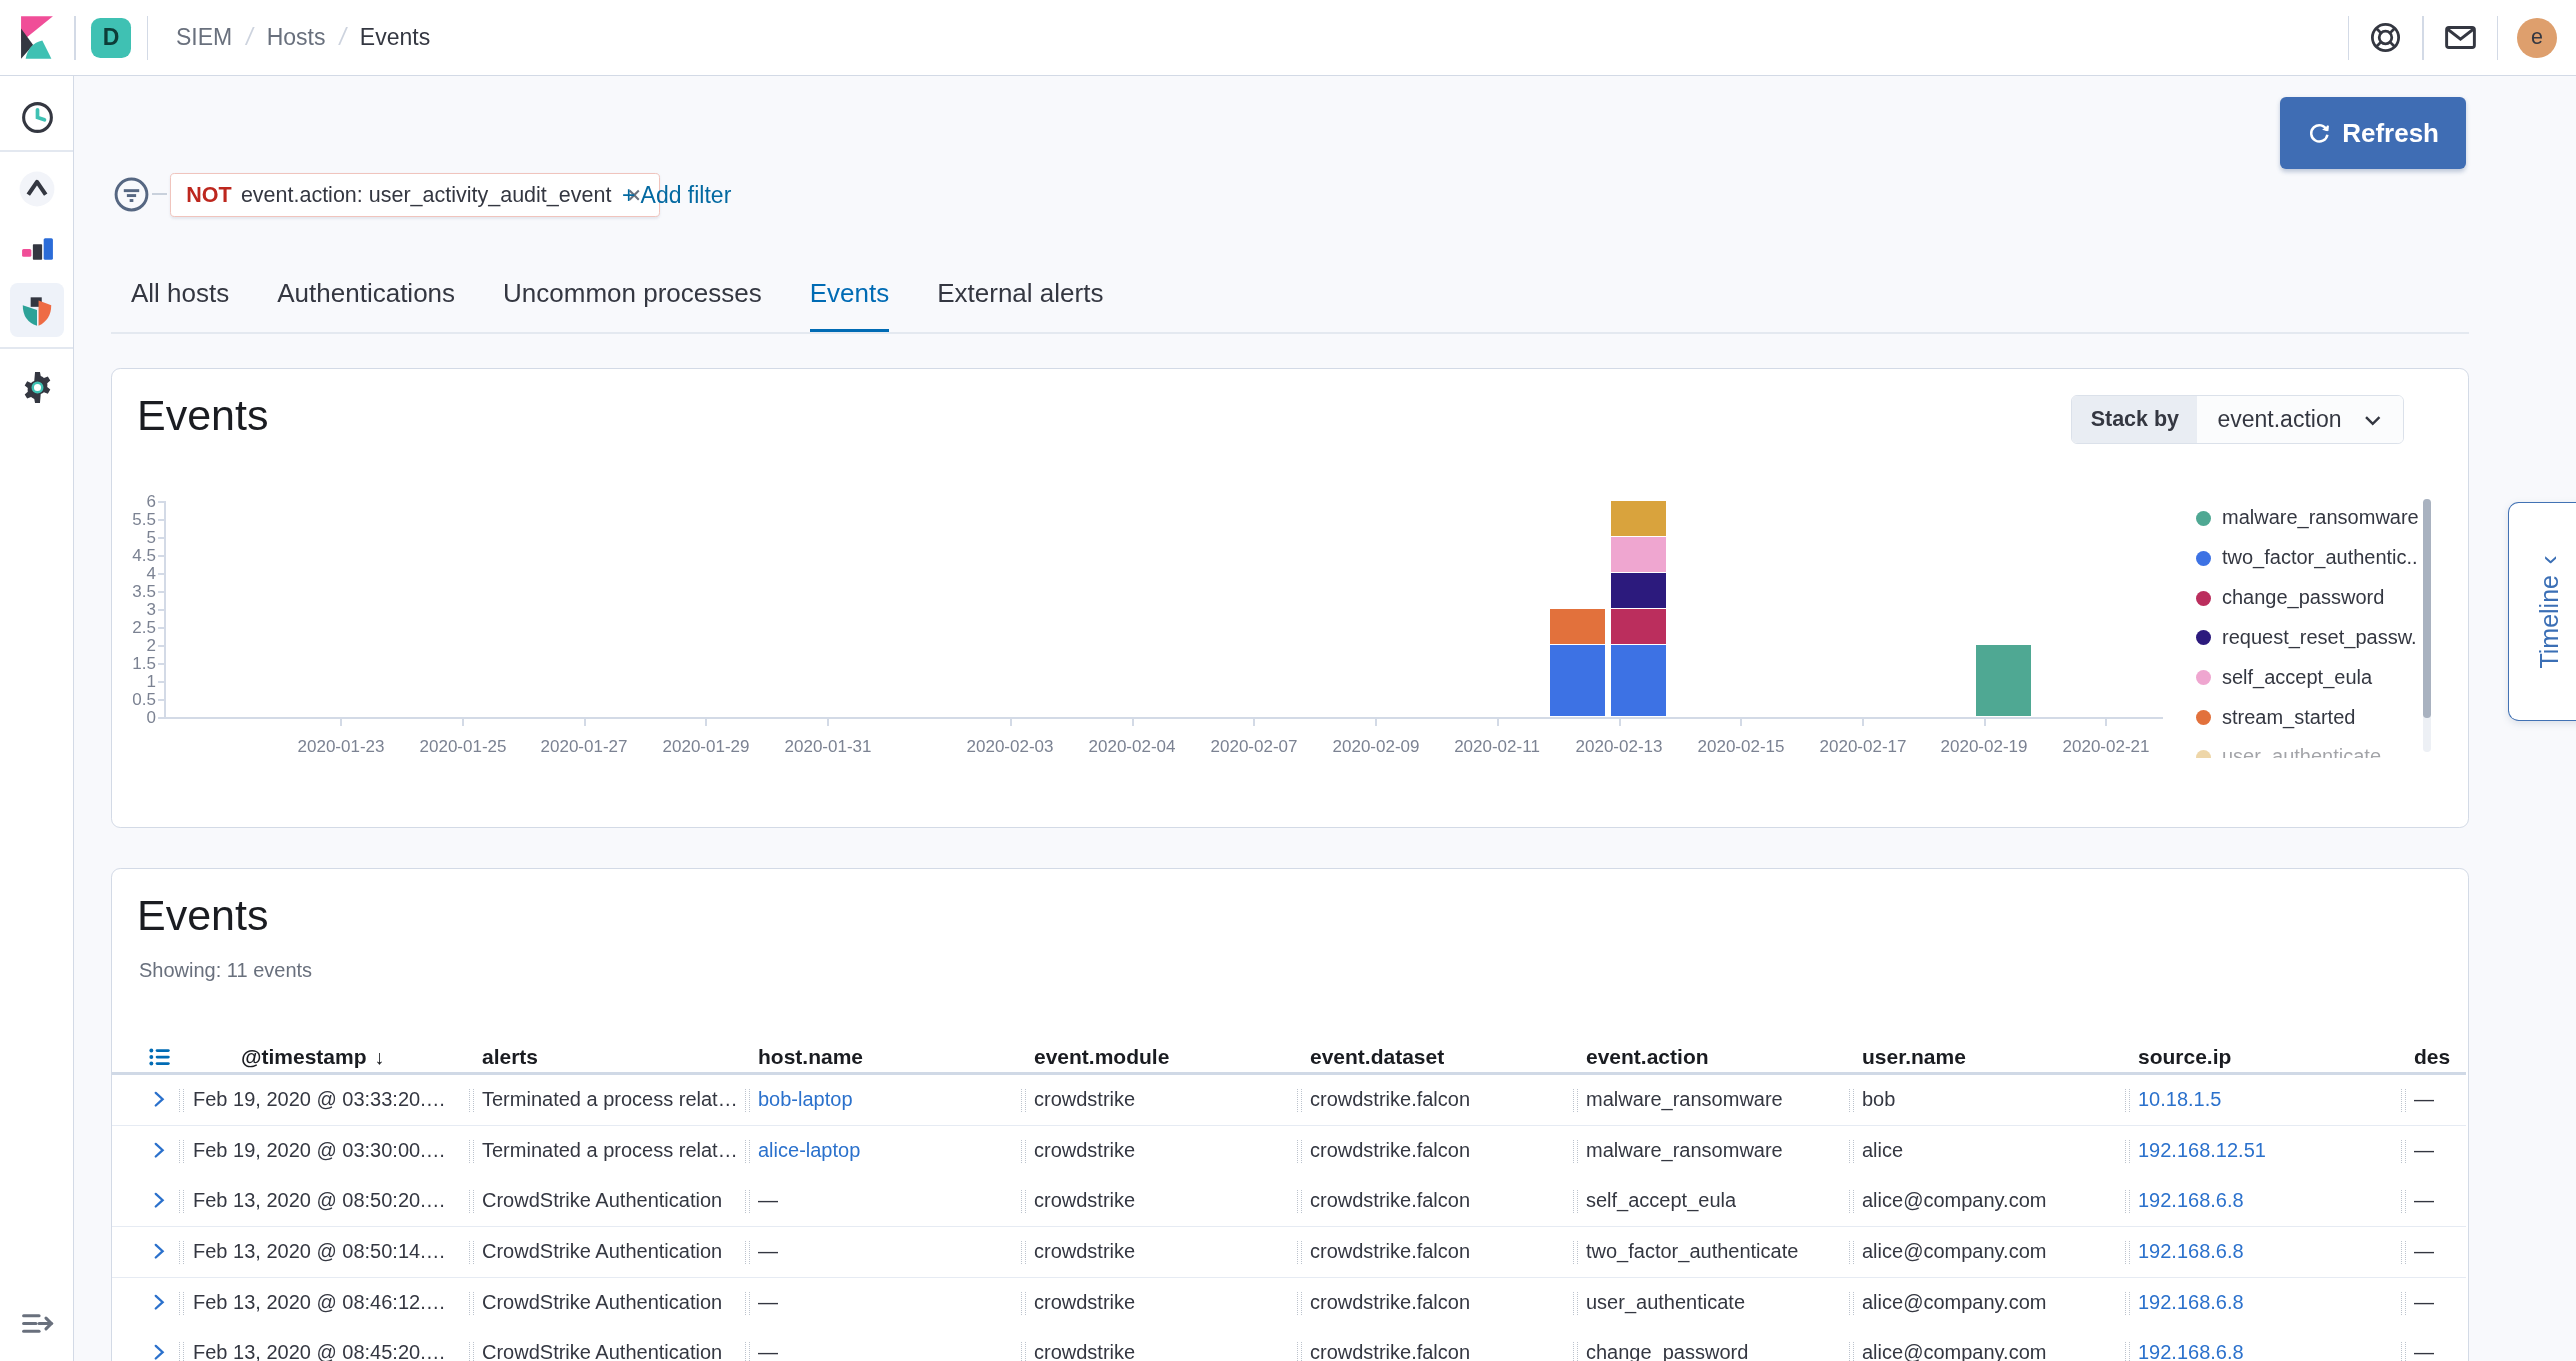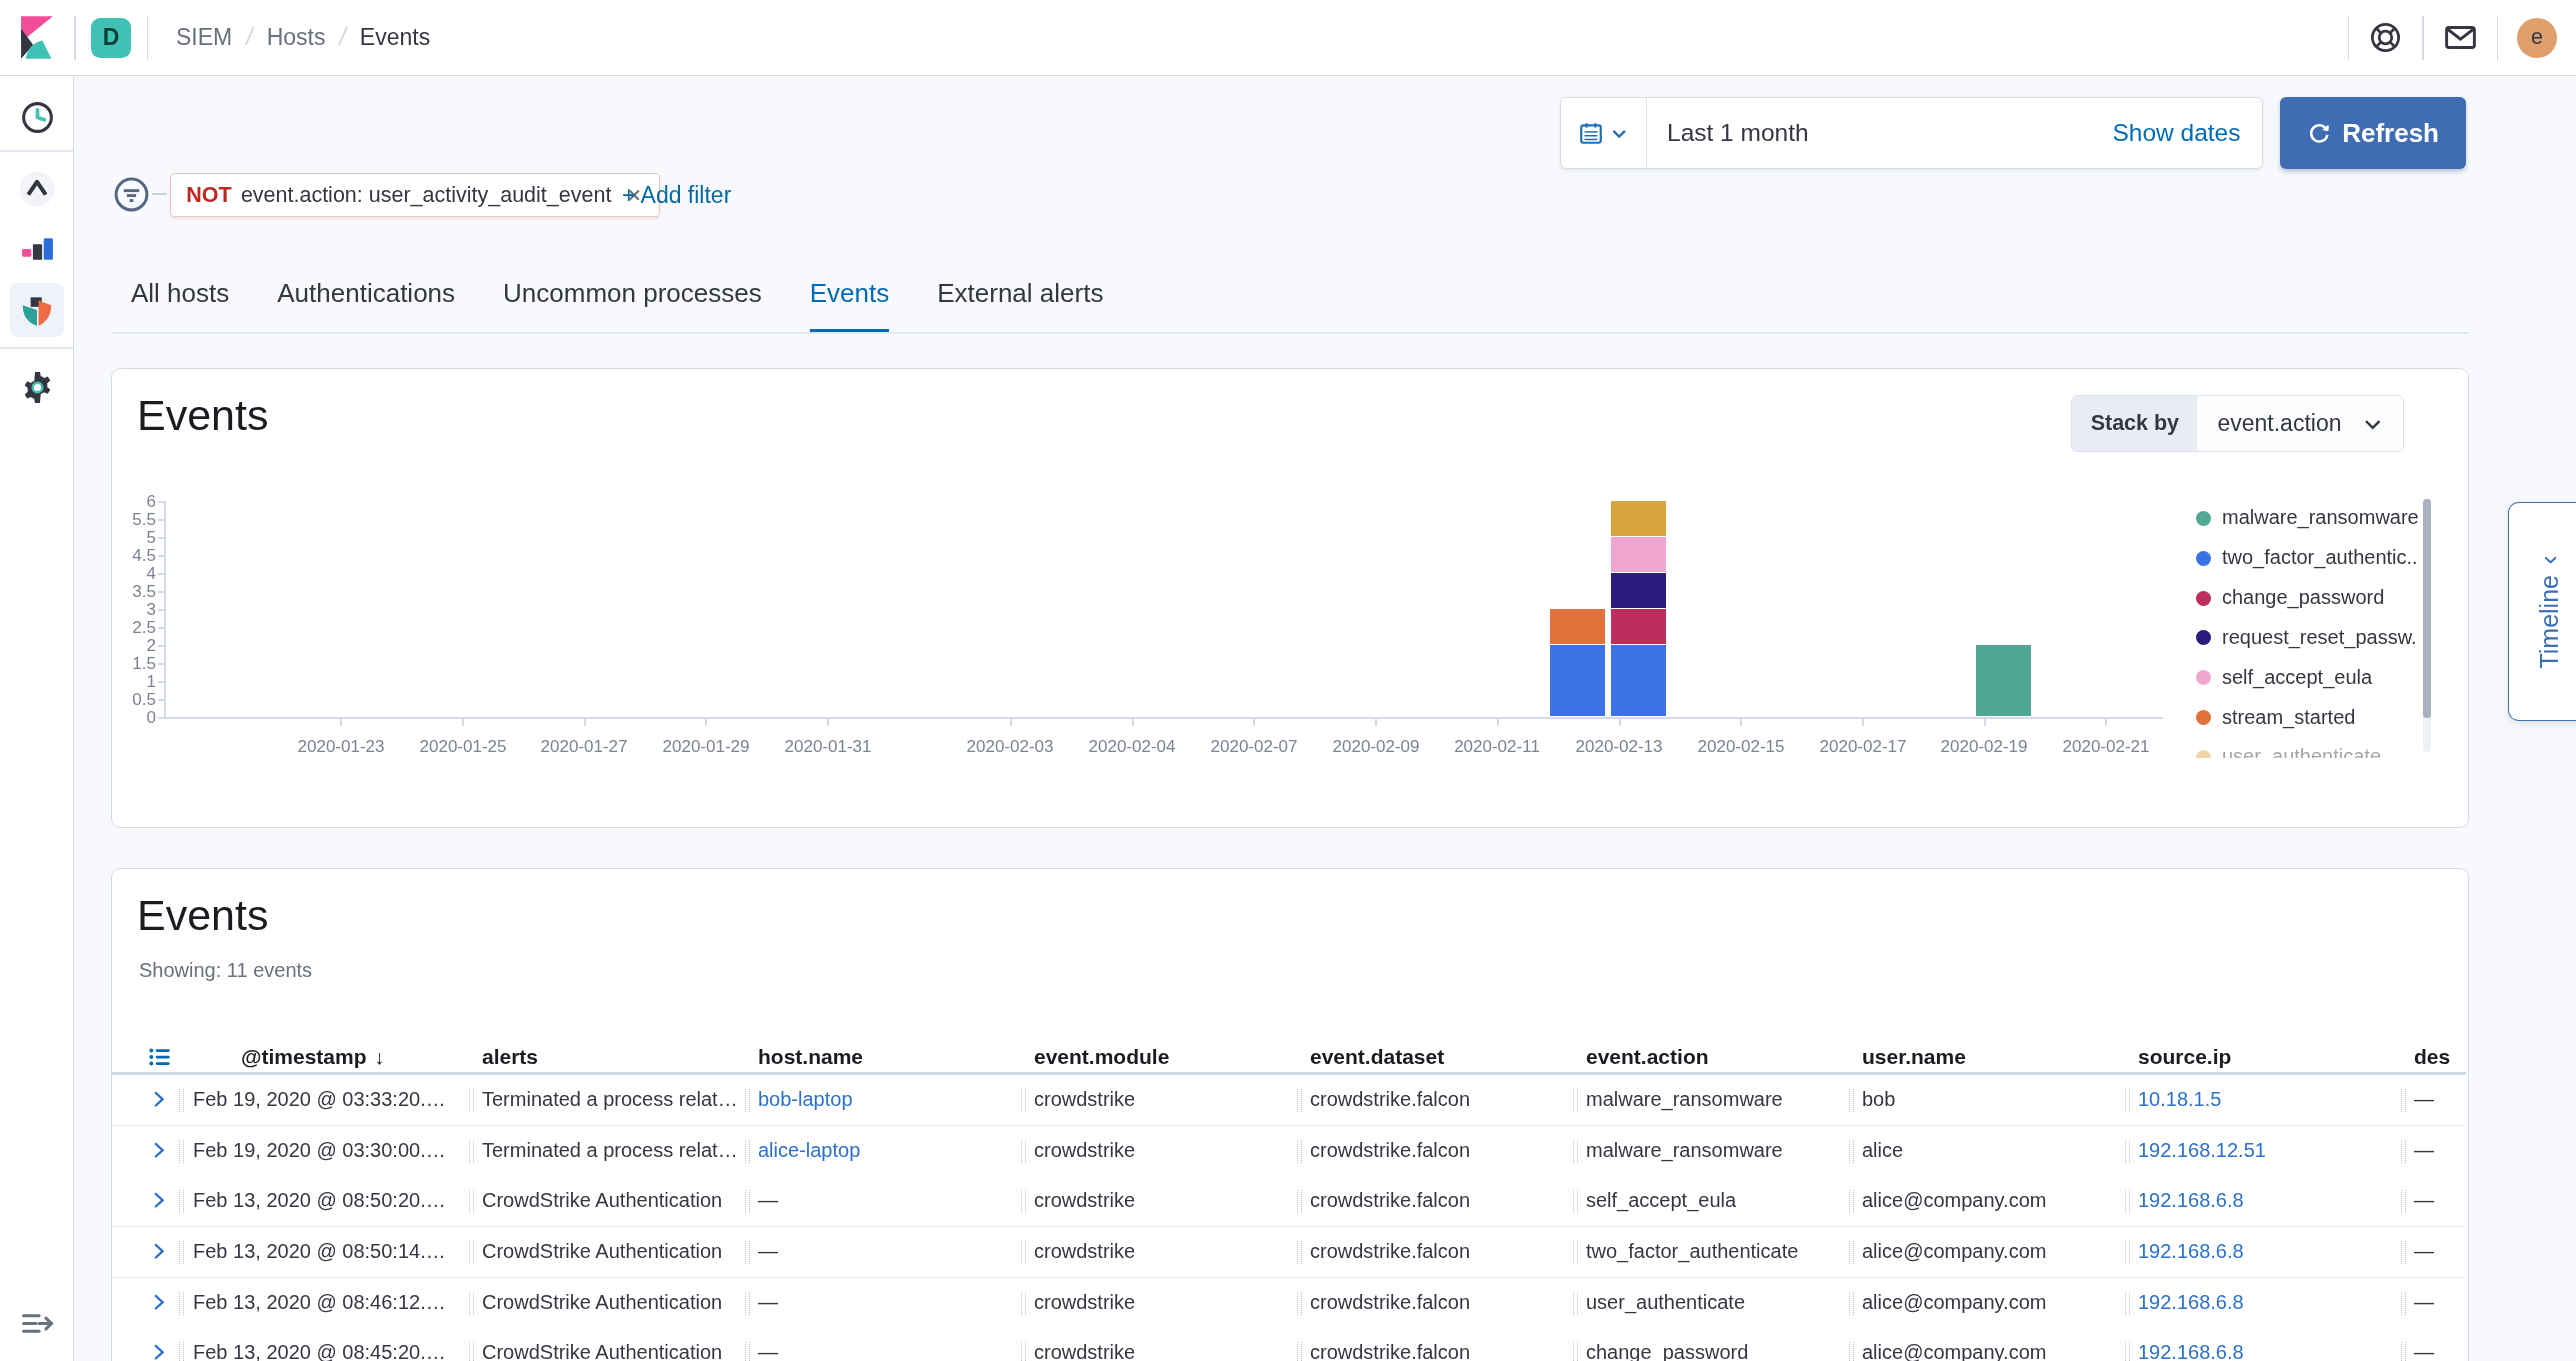--- a/index.html
+++ b/index.html
@@ -62,21 +62,21 @@
   .tabs { position:absolute; left:57px; top:202px; display:flex; }
   .tab { font-size:26px; color:#343741; margin-right:48px; padding-bottom:20px; cursor:pointer; border-bottom:4.6px solid transparent; }
   .tab.active { color:#006BB4; border-bottom-color:#006BB4; }
   .tabs-rule { position:absolute; left:37px; top:256px; width:2358px; height:1.5px; background:#e4e9f0; }
 
   .panel { position:absolute; background:#fff; border:1.5px solid #d3dae6; border-radius:9.2px; }
   #chart-panel { left:37px; top:292px; width:2358px; height:460px; }
   #table-panel { left:37px; top:792px; width:2358px; height:537px; overflow:hidden; }
 
   .panel-title { position:absolute; left:25px; top:21.5px; font-size:43px; color:#1a1c21; font-weight:400; }
-  .stackby { position:absolute; right:64px; top:26px; height:57px; display:flex; align-items:stretch;
+  .stackby { position:absolute; right:64px; top:26px; height:49px; display:flex; align-items:stretch;
     border:1.5px solid #dbe1ea; border-radius:6.1px; overflow:hidden; cursor:pointer; }
   .stackby-label { background:#e9edf3; display:flex; align-items:center; padding:0 18.4px;
     font-size:21.5px; font-weight:600; color:#343741; }
   .stackby-value { background:#fbfcfd; display:flex; align-items:center; gap:20px; padding:0 20px; font-size:23px; }
 
   .chart-wrap { position:absolute; left:0; top:115px; width:2354px; height:330px; }
   .ylab { position:absolute; width:44px; text-align:right; font-size:17px; color:#7b8292; }
   .tickmark { position:absolute; background:#d3dae6; }
   .axis { position:absolute; background:#d3dae6; }
   .xlab { position:absolute; width:130px; text-align:center; font-size:17px; color:#7b8292; }
@@ -197,37 +197,20 @@
         <line x1="3" y1="17" x2="13" y2="17"></line>
       <line x1="13" y1="12" x2="21" y2="12"></line>
         <path d="M17.5 8.5 L21 12 L17.5 15.5"></path>
     </svg>
   </div>
 </nav>
 
 <main class="main">
 
 
-  <div class="bar" style="left:1486px; top:21px; width:703px;">
-    <div class="bar-left">
-      <svg width="26" height="26" viewBox="0 0 24 24" fill="none" stroke="#1f6eb5" stroke-width="2">
-        <rect x="3" y="5" width="18" height="16" rx="2"></rect>
-          <line x1="8" y1="3" x2="8" y2="7"></line>
-          <line x1="16" y1="3" x2="16" y2="7"></line>
-        <line x1="6" y1="11" x2="18" y2="11" stroke-width="1.4"></line>
-          <line x1="6" y1="14.5" x2="18" y2="14.5" stroke-width="1.4"></line>
-          <line x1="6" y1="18" x2="18" y2="18" stroke-width="1.4"></line>
-      </svg>
-      <svg width="18.4" height="18.4" viewBox="0 0 16 16" fill="none" stroke="#1f6eb5" stroke-width="2">
-        <path d="M3 6 L8 11 L13 6"></path>
-      </svg>
-    </div>
-    <span class="time-text">Last 1 month</span>
-    <span class="show-dates">Show dates</span>
-  </div>
 
   <button class="btn-refresh">
     <svg width="24.5" height="24.5" viewBox="0 0 24 24" fill="none" stroke="#fff" stroke-width="2.4">
       <path d="M19.5 9 A8 8 0 1 0 20 13.5"></path>
         <path d="M20.5 4.5 L20 10 L14.8 8.6" fill="#fff" stroke="none"></path>
       <path d="M20.5 4.5 L20 9.6" stroke-width="2"></path>
     </svg>
     <span>Refresh</span>
   </button>
 

